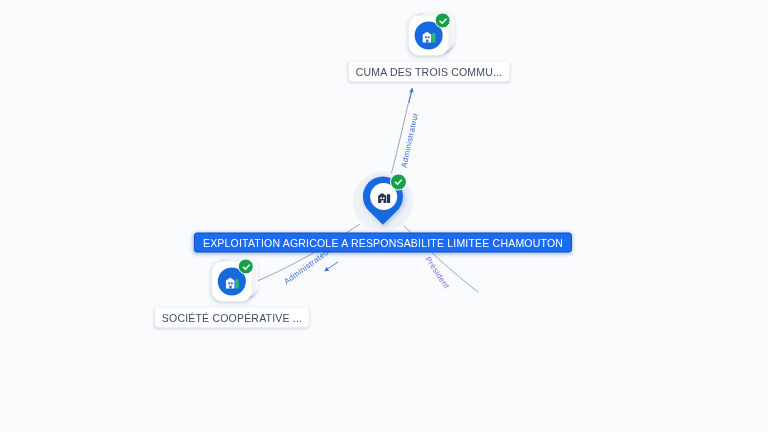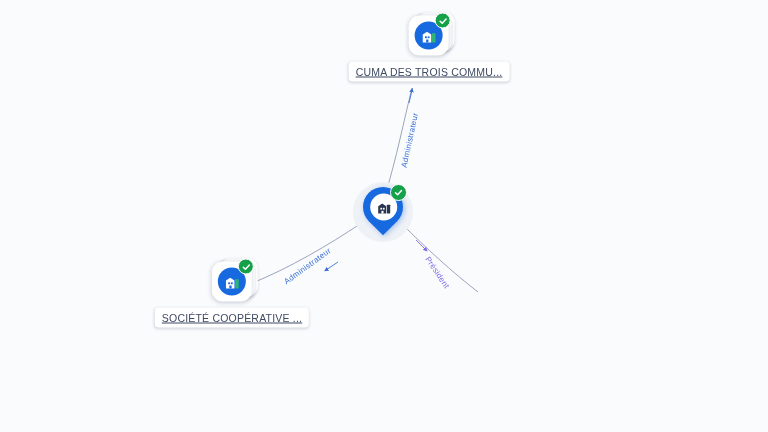--- a/index.html
+++ b/index.html
@@ -153,21 +153,20 @@
   .node-label {
     margin-top: 3px;
     background: #ffffff;
     color: #3f4a63;
     font-size: 10.5px;
     letter-spacing: 0.2px;
     white-space: nowrap;
     padding: 4px 7px 4px 7px;
     border-radius: 4px;
     box-shadow: 0 1px 3px rgba(30,40,80,0.18);
-    text-decoration: underline;
   }
   .node-label.selected {
     background: #1b6cf0;
     color: #ffffff;
     border: 1px solid #0d51c4;
     font-size: 10.5px;
     padding: 3px 8px;
     border-radius: 3px;
     box-shadow: 0 1px 4px rgba(13,81,196,0.40);
   }
@@ -252,20 +251,21 @@
             <rect x="7.8" y="17" width="3.2" height="4" fill="#ffffff"></rect>
           </svg>
         </div>
       </div>
       <div class="pin-badge">
         <svg width="9" height="9" viewBox="0 0 24 24" fill="none" stroke="#ffffff" stroke-width="4" stroke-linecap="round" stroke-linejoin="round">
           <path d="M4 12.5 L9.5 18 L20 6.5"></path>
         </svg>
       </div>
     </div>
+    <div class="node-label selected">EXPLOITATION AGRICOLE A RESPONSABILITE LIMITEE CHAMOUTON</div>
   </div>
 
   <div class="node" style="left:232px; top:293px;">
     <div class="node-stack">
       <div class="stack-card c3"></div>
       <div class="stack-card c2"></div>
       <div class="node-chip">
         <div class="node-disc">
           <svg width="17" height="17" viewBox="0 0 24 24" fill="#ffffff">
             <path d="M3 21V10l6-4 6 4v11H3z" fill="#ffffff"></path>

